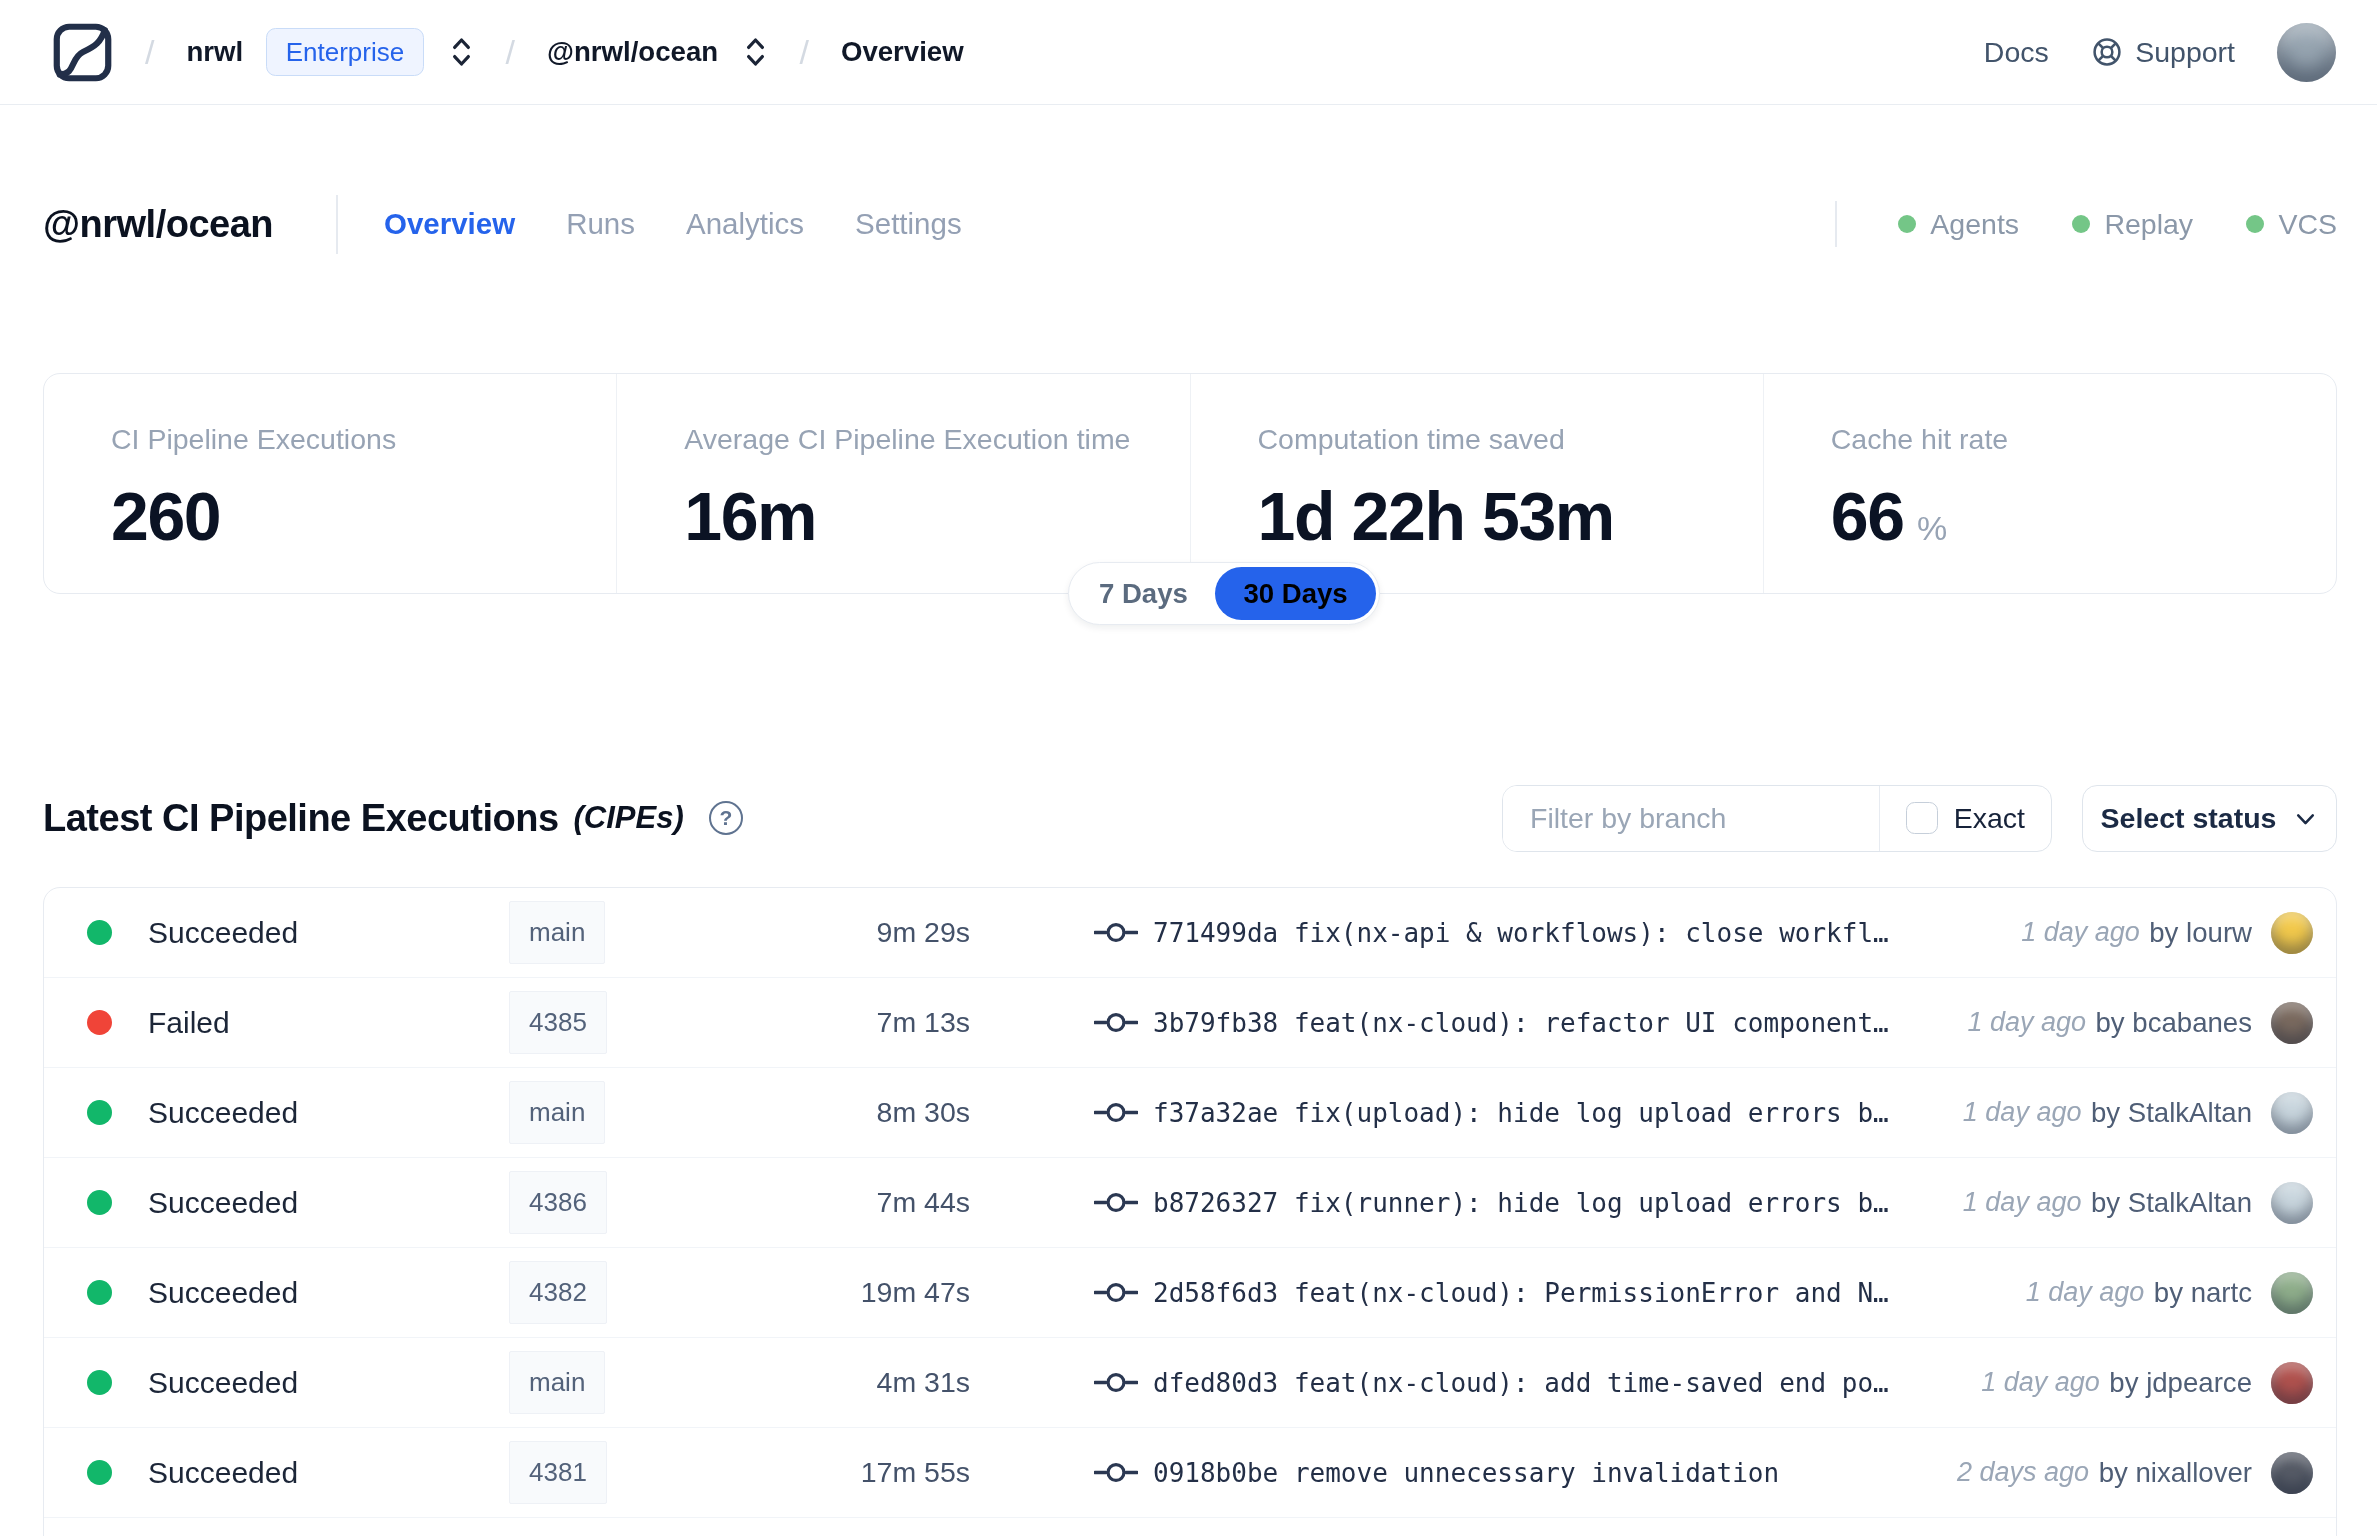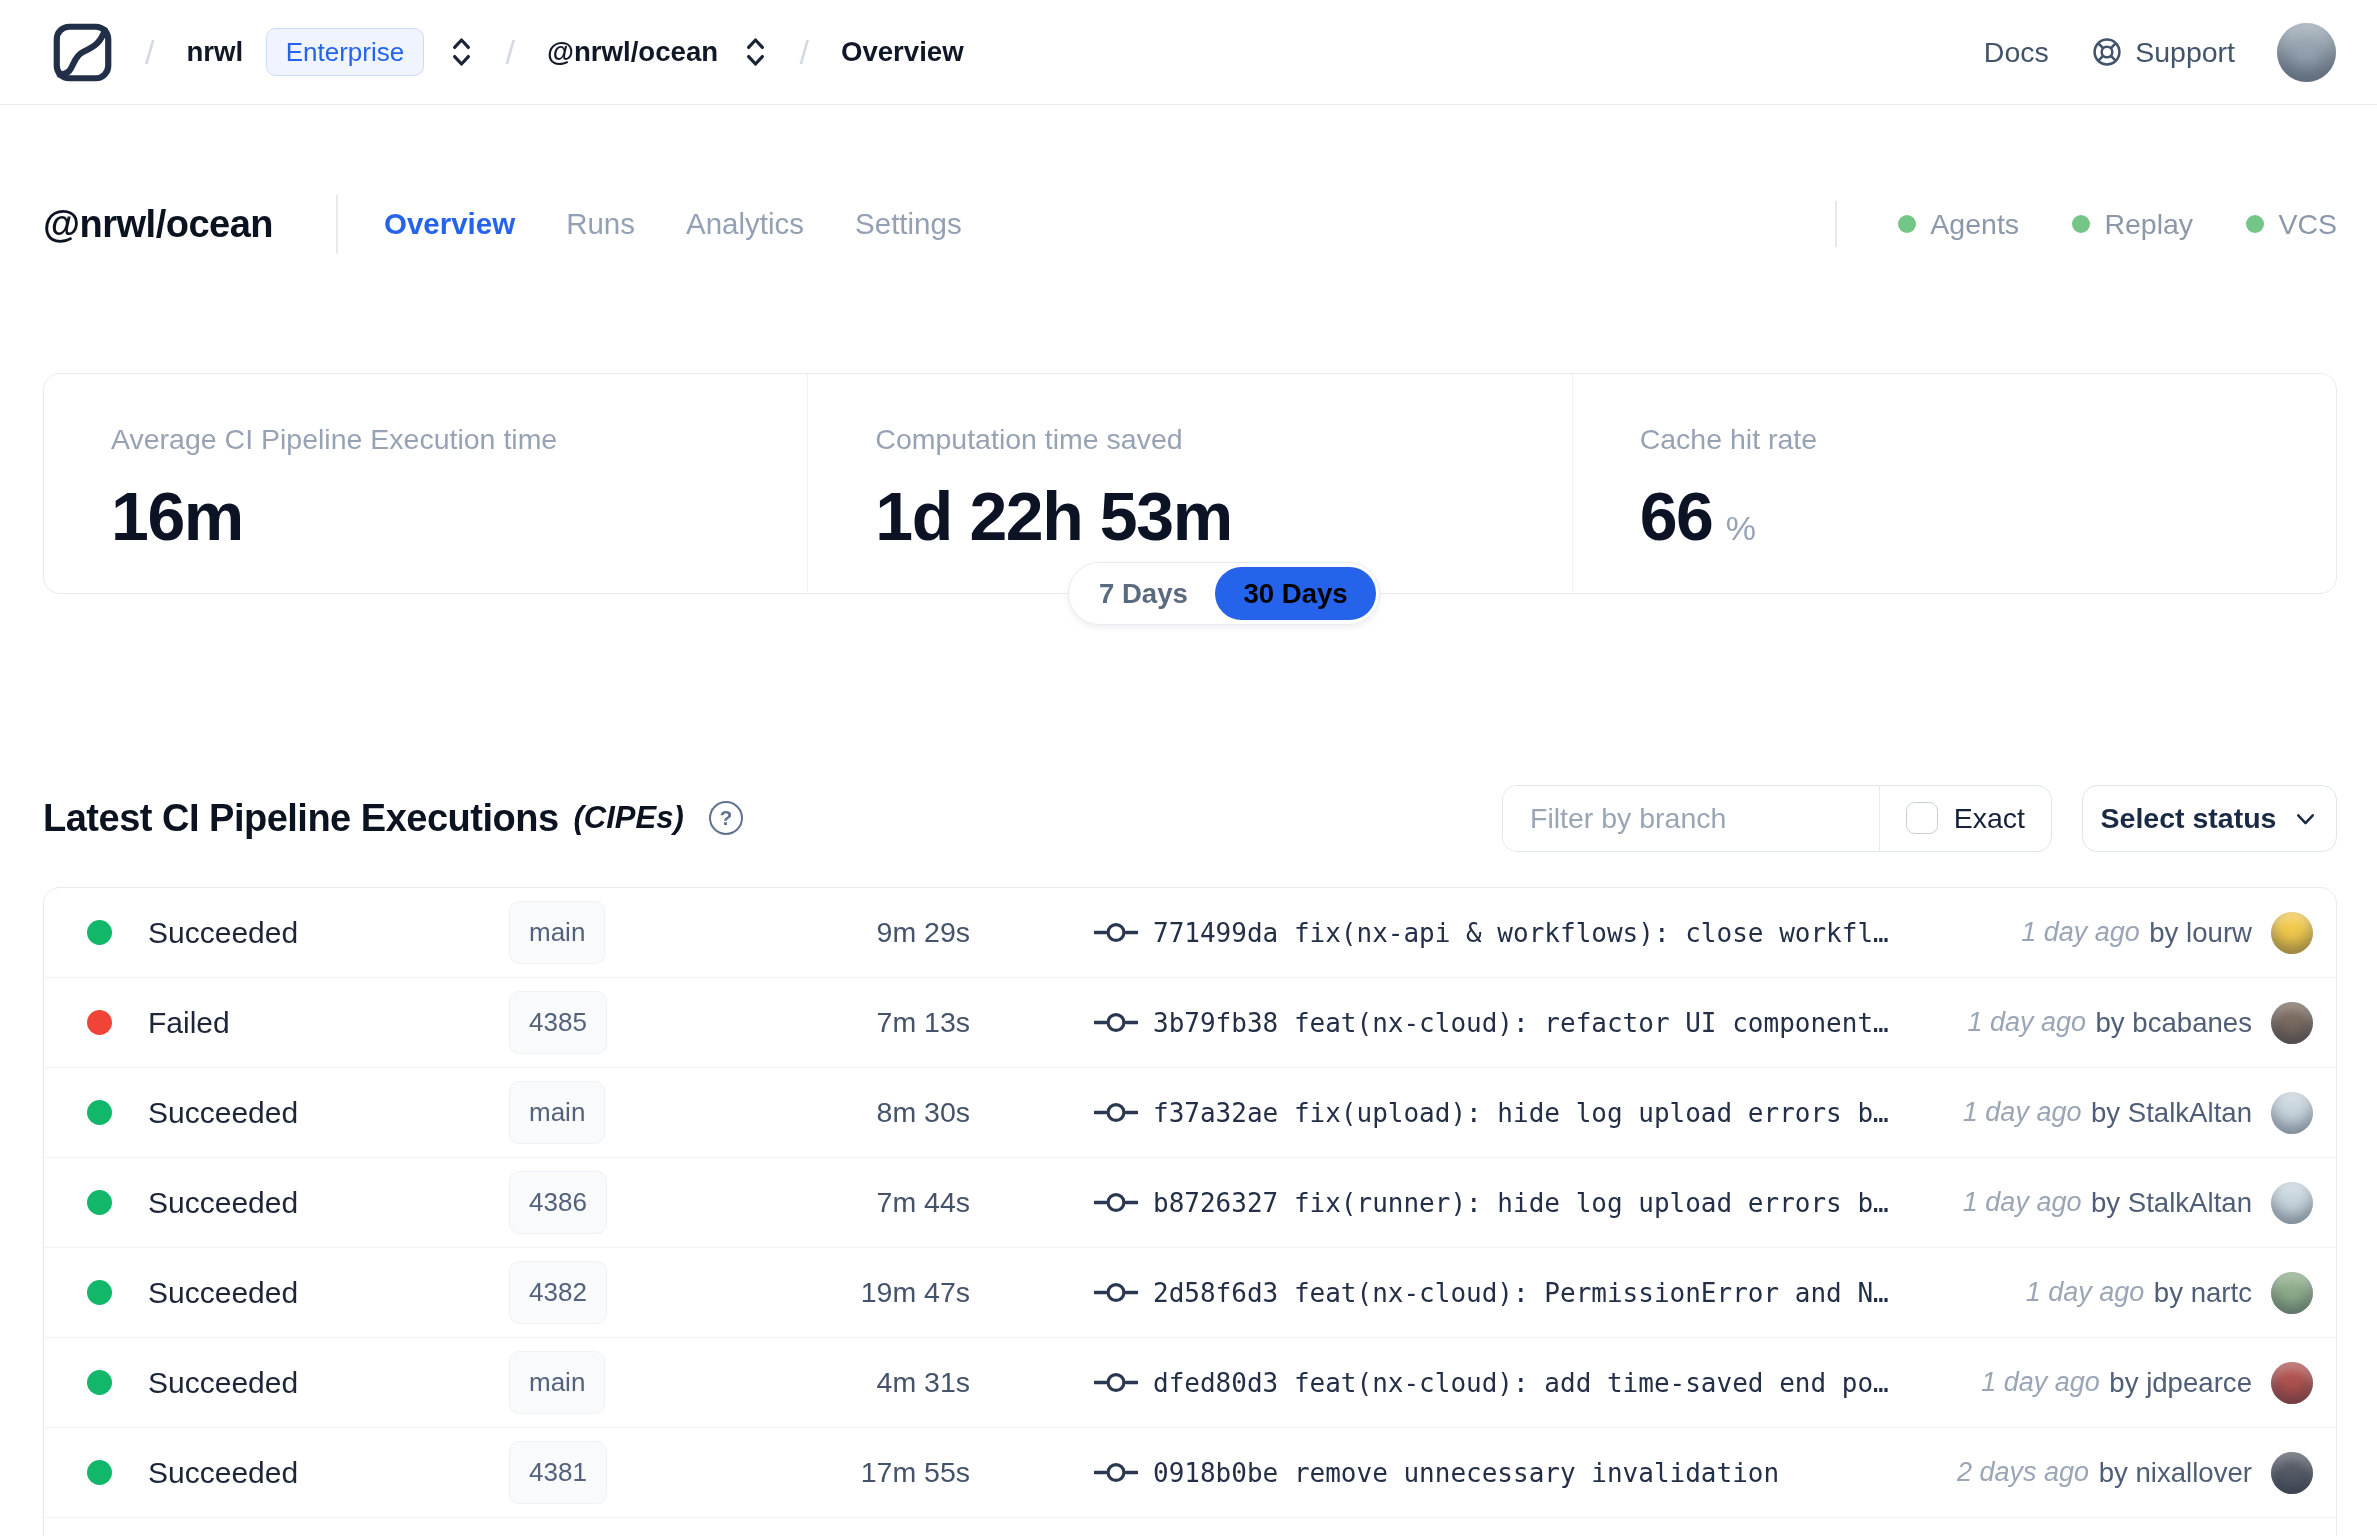--- a/index.html
+++ b/index.html
@@ -127,21 +127,21 @@
     height:90px; display:flex; align-items:center;
     padding:0 23px 0 43px;
     border-bottom:1.9px solid #f1f4f8;
     cursor:pointer;
   }
   .dot { width:25px; height:25px; border-radius:50%; flex:none; }
   .status { width:361px; margin-left:36px; font-size:30px; font-weight:500; color:#1c2638; }
   .branch-col { width:304px; }
   .branch-badge {
     display:inline-block; font-size:26px; color:#53627a;
-    background:#f8fafc; border:1.9px solid #eef1f6; border-radius:10px;
+    background:#f8fafc; border:1.9px solid #eef1f6; border-radius:2px;
     padding:15px 19px;
   }
   .duration { width:157px; text-align:right; font-size:28.5px; color:#44526a; white-space:nowrap; }
   .commit-icon { margin-left:124px; flex:none; display:flex; align-items:center; }
   .commit {
     margin-left:15px; font-family:"DejaVu Sans Mono", monospace;
     font-size:26px; color:#232f47; white-space:nowrap; overflow:hidden;
   }
   .meta { margin-left:auto; display:flex; align-items:center; white-space:nowrap; }
   .ago { font-size:27px; font-style:italic; color:#9aa6b6; }
@@ -214,20 +214,26 @@
         <span class="indicator">
           <span class="ind-dot" style="background: rgb(116, 198, 135);"></span>
           <span class="ind-label">VCS</span>
         </span>
       </span>
   </div>
 </div>
 
 <div class="cards" id="cards">
     <div class="card">
+      <div class="card-label">CI Pipeline Executions</div>
+      <div class="card-value">
+        <span>260</span>
+      </div>
+    </div>
+    <div class="card">
       <div class="card-label">Average CI Pipeline Execution time</div>
       <div class="card-value">
         <span>16m</span>
       </div>
     </div>
     <div class="card">
       <div class="card-label">Computation time saved</div>
       <div class="card-value">
         <span>1d 22h 53m</span>
       </div>

